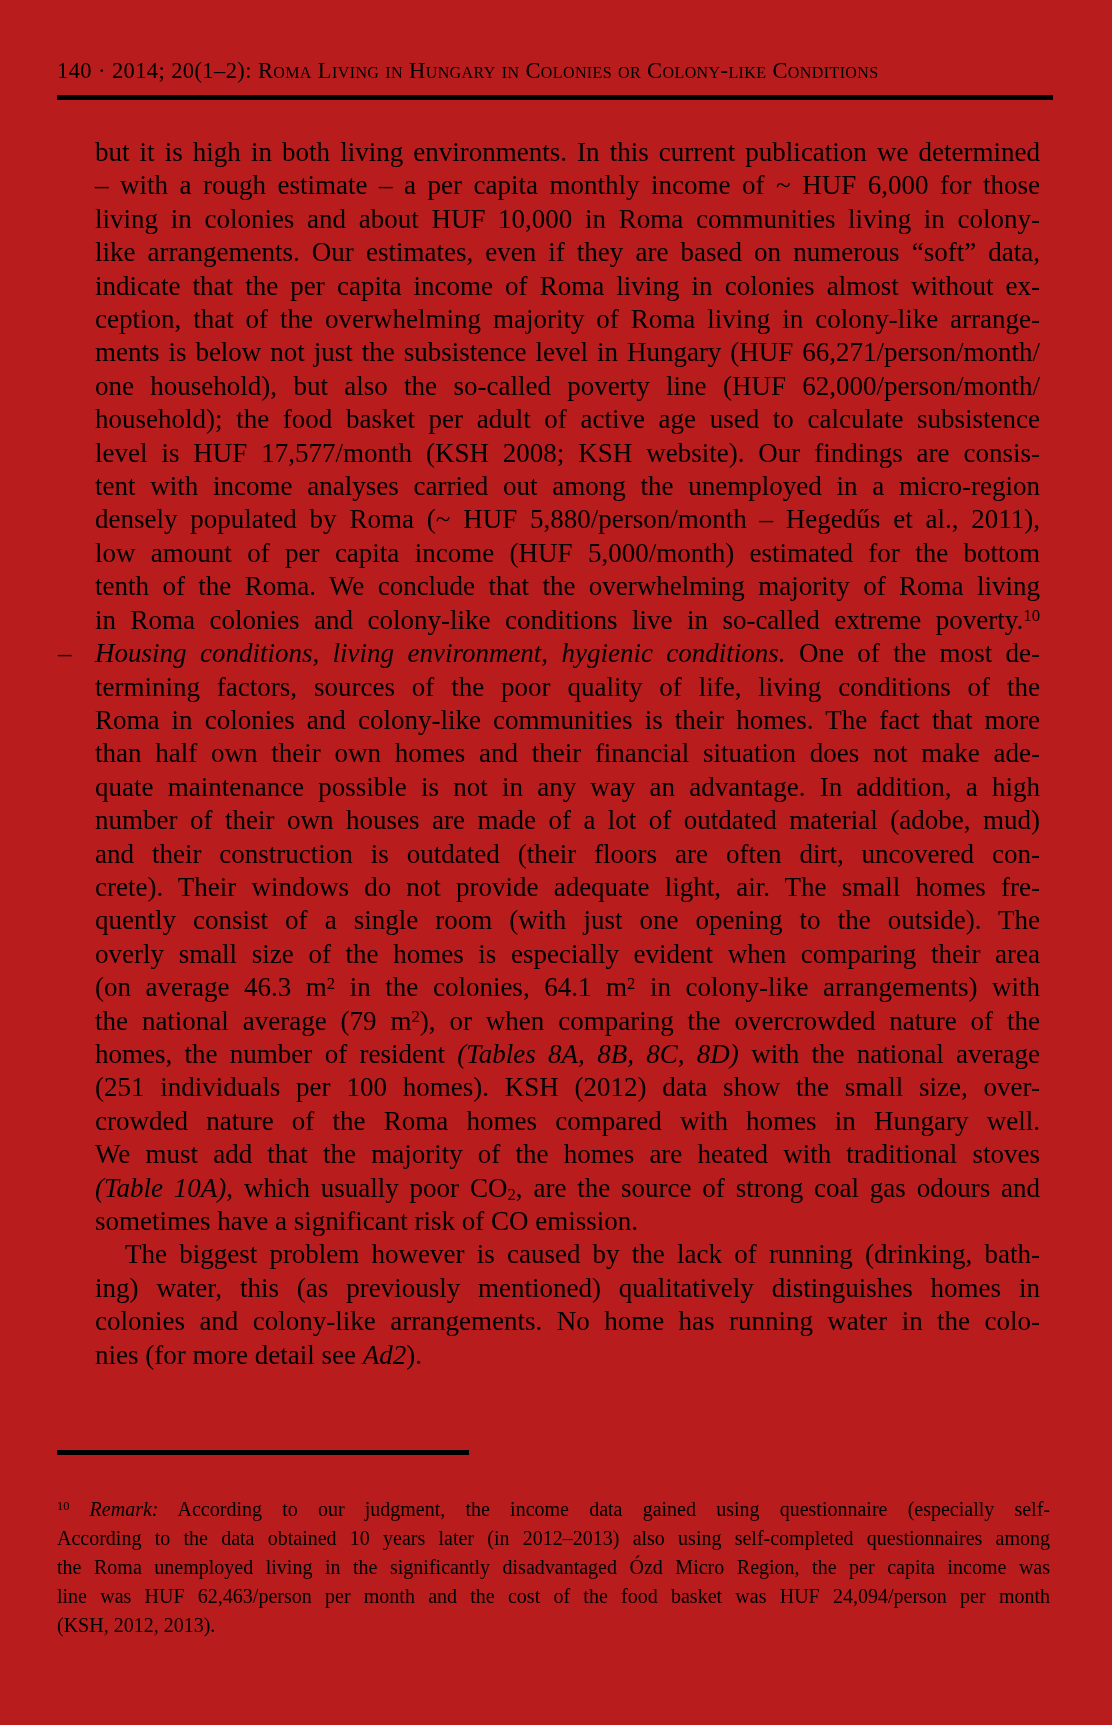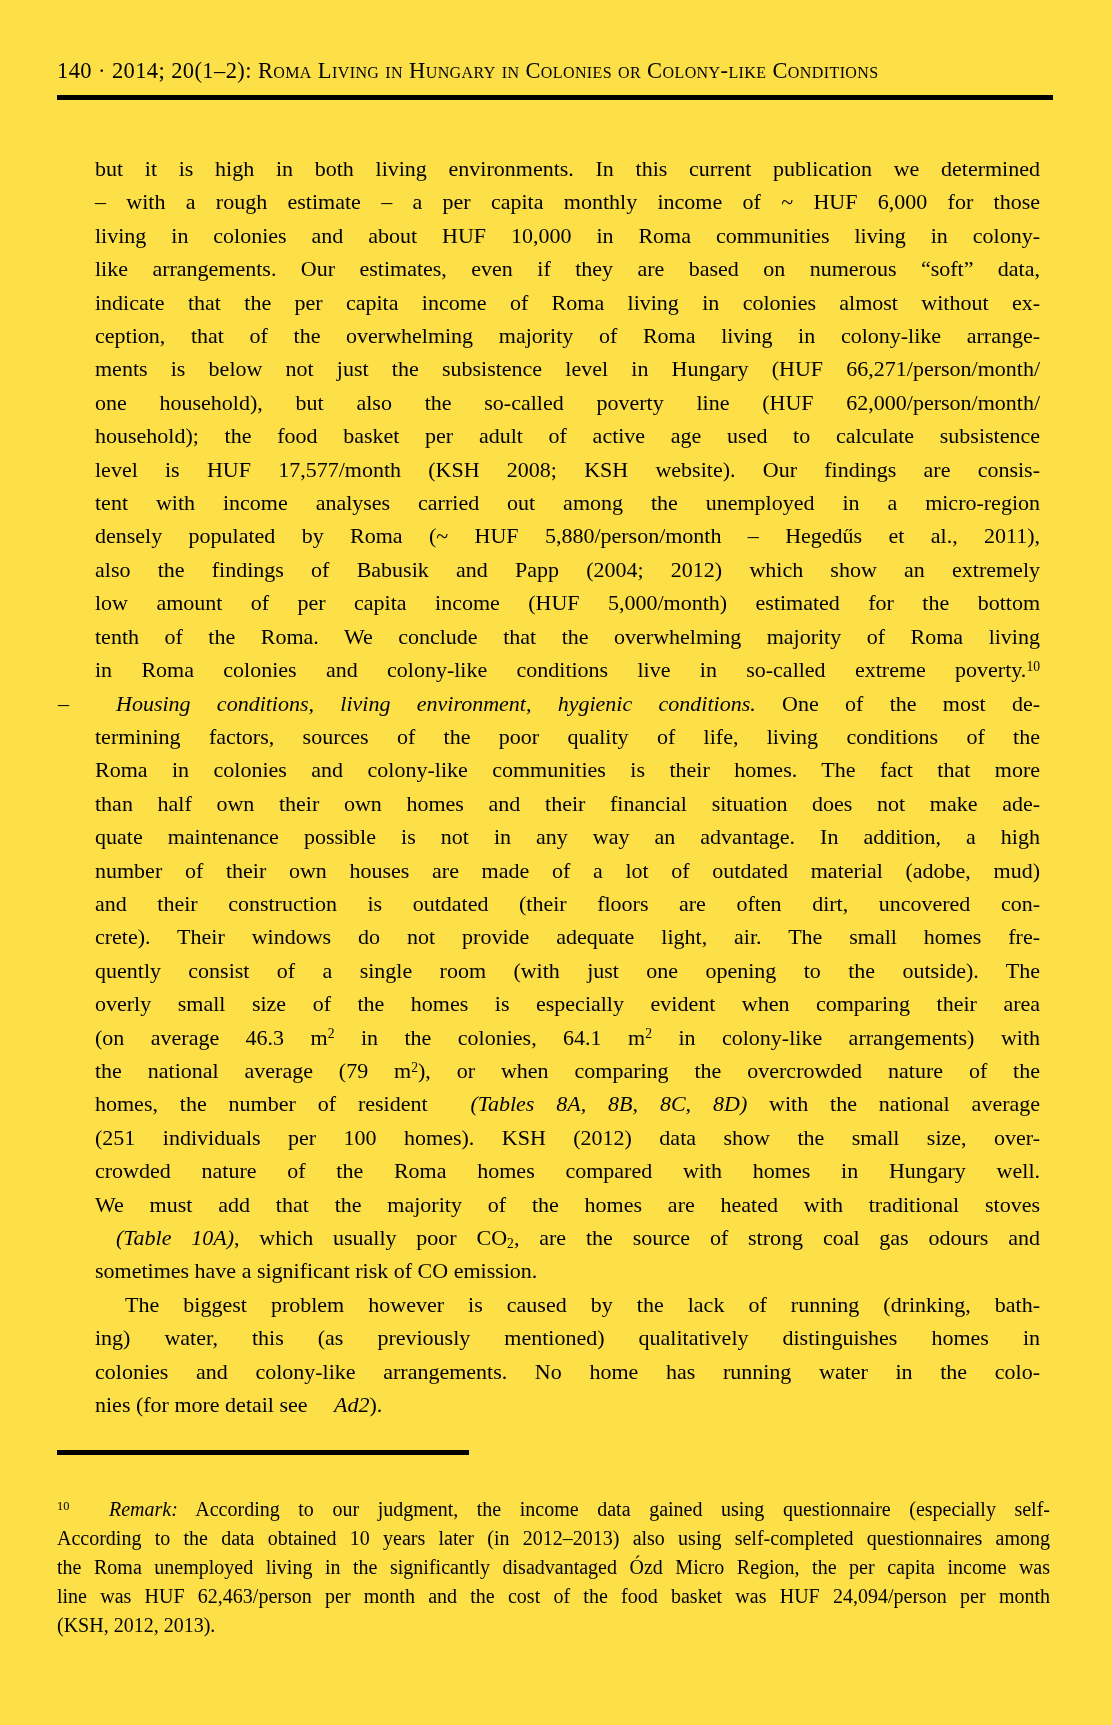--- a/index.html
+++ b/index.html
@@ -1,20 +1,20 @@
 <!DOCTYPE html>
 <html><head>
 <meta charset="utf-8">
 <style>
   html,body{margin:0;padding:0;background:#ffffff;}
   .page{
     position:relative;
     width:1112px;
     height:1725px;
-    background:#fde047;
+    background:#b91c1c;
     color:#000000;
     font-family:"Liberation Serif", serif;
     overflow:hidden;
   }
   .running-header{
     position:absolute;
     left:57px;
     top:58px;
     width:996px;
     font-size:22.5px;
@@ -26,23 +26,23 @@
     position:absolute;
     left:57px;
     top:95px;
     width:996px;
     height:5px;
     background:#000000;
   }
   .body-text{
     position:absolute;
     left:95px;
-    top:152px;
+    top:136px;
     width:945px;
-    font-size:22px;
+    font-size:27px;
     line-height:33.4px;
   }
   .footnote-rule{
     position:absolute;
     left:57px;
     top:1450px;
     width:412px;
     height:5px;
     background:#000000;
   }
@@ -59,21 +59,21 @@
     text-align:justify;
     text-align-last:justify;
   }
   .line.last{ text-align-last:left; }
   .line.indent{ text-indent:30px; }
   .hang{
     position:absolute;
     left:-37px;
     top:0;
   }
-  .i{ font-style:italic;margin-left:21px; }
+  .i{ font-style:italic; }
   .sup{ font-size:0.62em; line-height:0; position:relative; top:-0.45em; }
   .sub{ font-size:0.62em; line-height:0; position:relative; top:0.2em; }
 </style>
 </head>
 <body>
 
 <div class="page">
   <div class="running-header">140 · 2014; 20(1–2): Roma Living in Hungary in Colonies or Colony-like Conditions</div>
   <div class="header-rule"></div>
   <div class="body-text" id="body-lines">
@@ -82,21 +82,20 @@
       <div class="line"><span>living in colonies and about HUF 10,000 in Roma communities living in colony-</span></div>
       <div class="line"><span>like arrangements. Our estimates, even if they are based on numerous “soft” data,</span></div>
       <div class="line"><span>indicate that the per capita income of Roma living in colonies almost without ex-</span></div>
       <div class="line"><span>ception, that of the overwhelming majority of Roma living in colony-like arrange-</span></div>
       <div class="line"><span>ments is below not just the subsistence level in Hungary (HUF 66,271/person/month/</span></div>
       <div class="line"><span>one household), but also the so-called poverty line (HUF 62,000/person/month/</span></div>
       <div class="line"><span>household); the food basket per adult of active age used to calculate subsistence</span></div>
       <div class="line"><span>level is HUF 17,577/month (KSH 2008; KSH website). Our findings are consis-</span></div>
       <div class="line"><span>tent with income analyses carried out among the unemployed in a micro-region</span></div>
       <div class="line"><span>densely populated by Roma (~ HUF 5,880/person/month – Hegedűs et al., 2011),</span></div>
-      <div class="line"><span>also the findings of Babusik and Papp (2004; 2012) which show an extremely</span></div>
       <div class="line"><span>low amount of per capita income (HUF 5,000/month) estimated for the bottom</span></div>
       <div class="line"><span>tenth of the Roma. We conclude that the overwhelming majority of Roma living</span></div>
       <div class="line"><span>in Roma colonies and colony-like conditions live in so-called extreme poverty.</span><span class="sup">10</span></div>
       <div class="line"><span class="hang">–</span><span class="i">Housing conditions, living environment, hygienic conditions.</span><span> One of the most de-</span></div>
       <div class="line"><span>termining factors, sources of the poor quality of life, living conditions of the</span></div>
       <div class="line"><span>Roma in colonies and colony-like communities is their homes. The fact that more</span></div>
       <div class="line"><span>than half own their own homes and their financial situation does not make ade-</span></div>
       <div class="line"><span>quate maintenance possible is not in any way an advantage. In addition, a high</span></div>
       <div class="line"><span>number of their own houses are made of a lot of outdated material (adobe, mud)</span></div>
       <div class="line"><span>and their construction is outdated (their floors are often dirt, uncovered con-</span></div>

